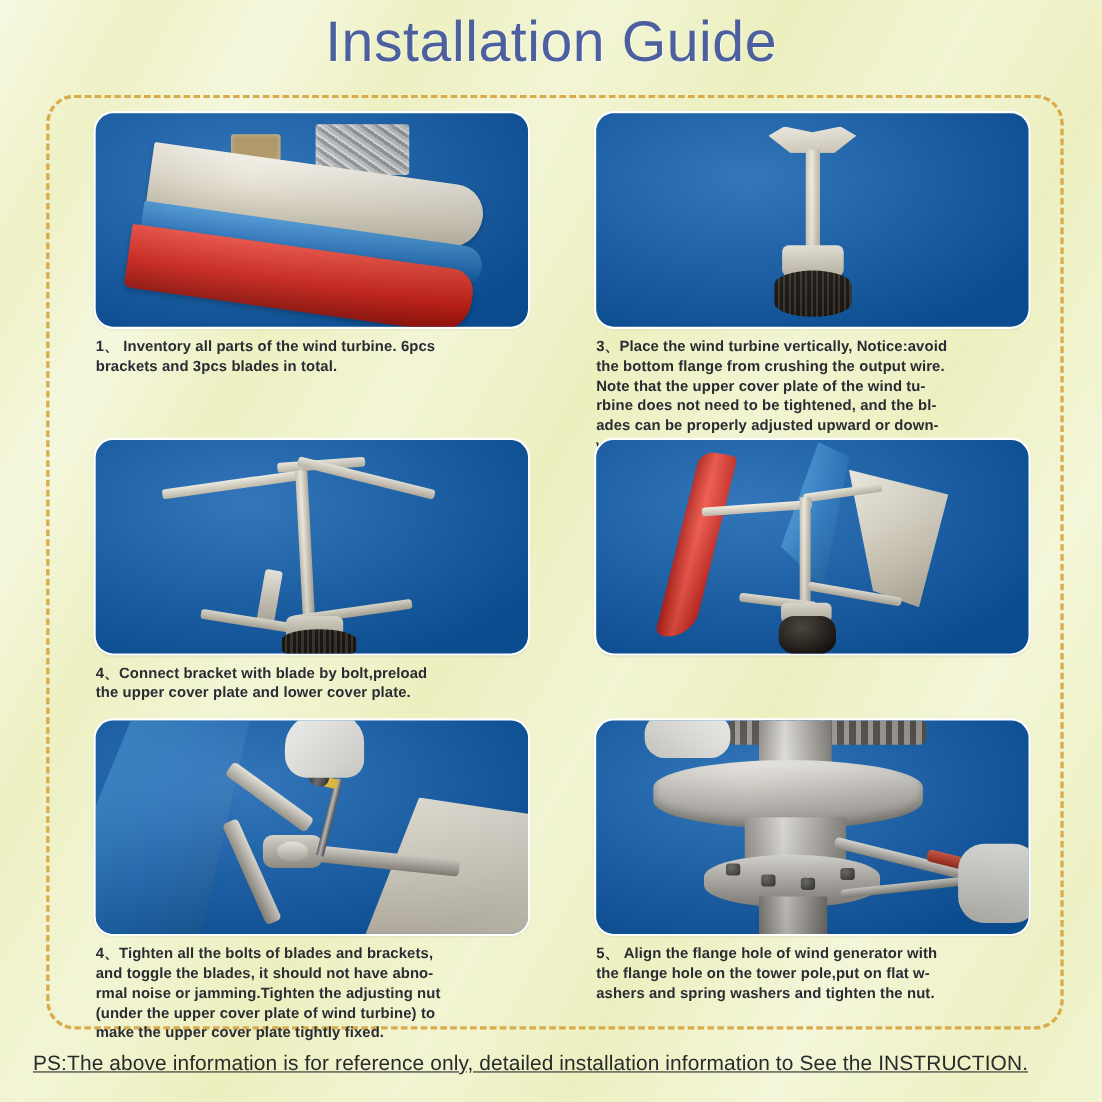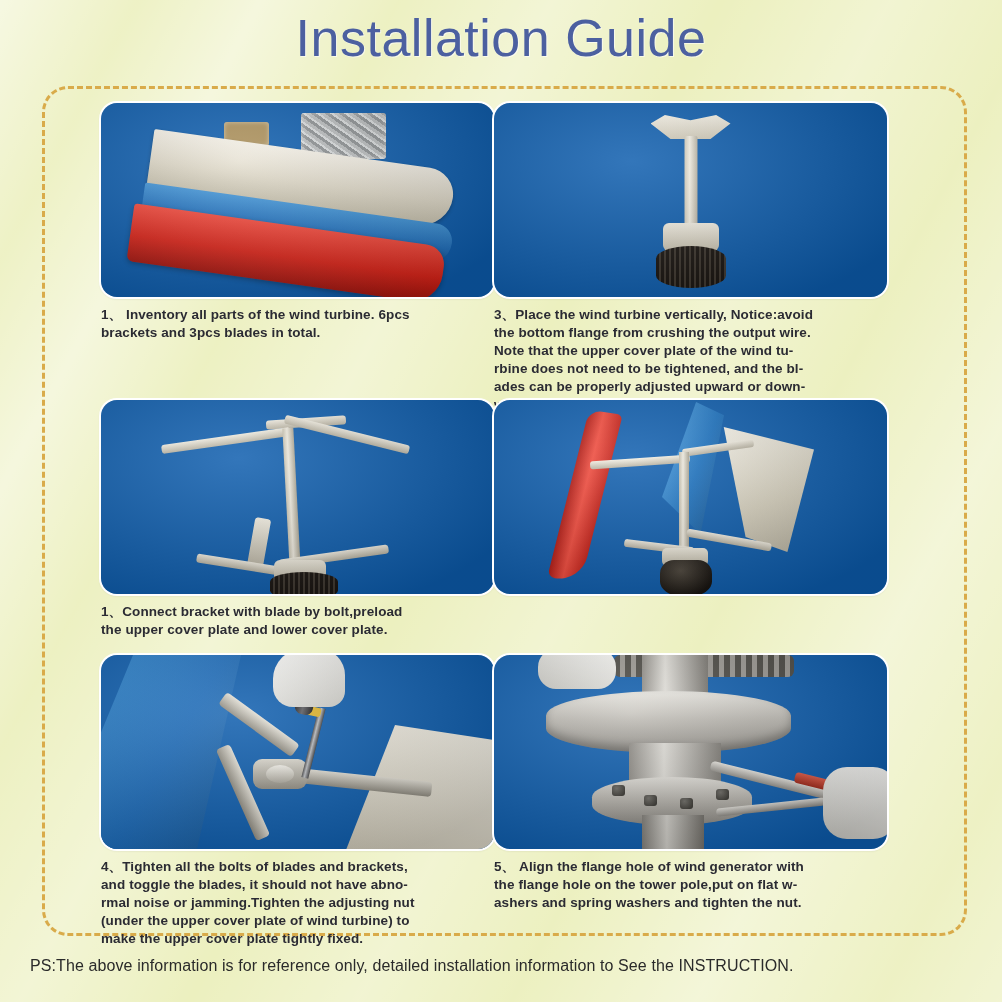--- a/index.html
+++ b/index.html
@@ -60,21 +60,21 @@
   }
 
   #grid {
     position: absolute;
     left: 85px;
     top: 103px;
     width: 848px;
     height: 830px;
   }
 
-  .row { position: absolute; left: 16px; width: 848px; display: flex; }
+  .row { position: absolute; left: 2px; width: 848px; display: flex; justify-content: space-between; }
   .row-1 { top: 0; }
   .row-2 { top: 297px; }
   .row-3 { top: 552px; }
 
   .cell { width: 393px; position: relative; }
 
   .photo {
     width: 393px;
     height: 194px;
     border-radius: 16px;
@@ -98,23 +98,24 @@
     color: #2b2b33;
     letter-spacing: 0.1px;
     white-space: pre-line;
   }
 
   #ps-note {
     position: absolute;
     left: 30px;
     top: 957px;
     width: 950px;
-    font-size: 16px;
+    font-size: 19px;
     color: #2a2a2a;
     letter-spacing: 0.1px;
+    text-decoration: underline;
   }
 
   
   .bag { position: absolute; border-radius: 3px; }
   .bag-screws {
     left: 123px; top: 19px; width: 45px; height: 24px;
     background: repeating-linear-gradient(62deg, #b69a63 0 2px, #8d7544 2px 4px, #cdb histor 4px 5px);
     background-color: #ab8f58;
     box-shadow: inset 0 0 5px rgba(255,255,255,0.45);
   }
@@ -392,21 +393,21 @@
           <div class="arm arm-u3"></div>
           <div class="arm arm-u1"></div>
           <div class="arm arm-u2"></div>
           <div class="b-shaft"></div>
           <div class="arm arm-l3"></div>
           <div class="arm arm-l1"></div>
           <div class="arm arm-l2"></div>
           <div class="b-base"></div>
           <div class="b-hub"></div>
         </div>
-        <div class="caption">1、Connect bracket with blade by bolt,preload
+        <div class="caption">4、Connect bracket with blade by bolt,preload
 the upper cover plate and lower cover plate.</div>
       </div>
 
       <div class="cell">
         <div class="photo">
           <div class="t-blade-blue"></div>
           <div class="t-blade-red"></div>
           <div class="t-blade-white"></div>
           <div class="t-arm t-arm1"></div>
           <div class="t-arm t-arm2"></div>

